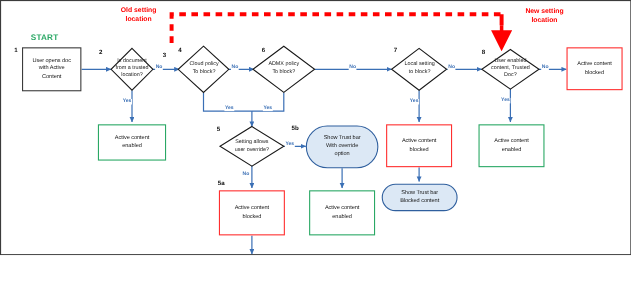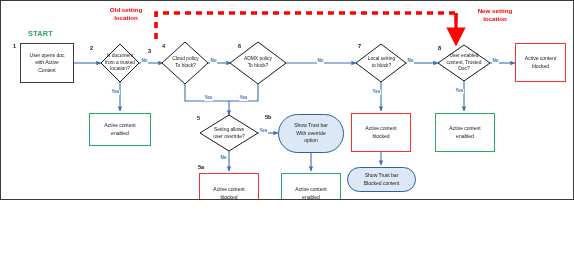--- a/index.html
+++ b/index.html
@@ -1,19 +1,19 @@
 <!DOCTYPE html>
 <html><head>
 <meta charset="utf-8">
 <style>
   html,body{margin:0;padding:0;background:#ffffff;}
   body{font-family:"Liberation Sans",sans-serif;}
   #canvas{
     position:relative;
-    width:574px;height:200px;
+    width:574px;height:232px;
     background:#ffffff;
     border:1px solid #3b3b3b;
     box-sizing:border-box;
     overflow:hidden;
   }
   #svg-layer{position:absolute;left:0;top:0;width:574px;height:264px;}
   .node{position:absolute;box-sizing:border-box;display:flex;align-items:center;justify-content:center;text-align:center;}
   .node .txt{
     font-size:5.1px;line-height:1.45;color:#1a1a1a;
     letter-spacing:-0.05px;padding:0 2px;

